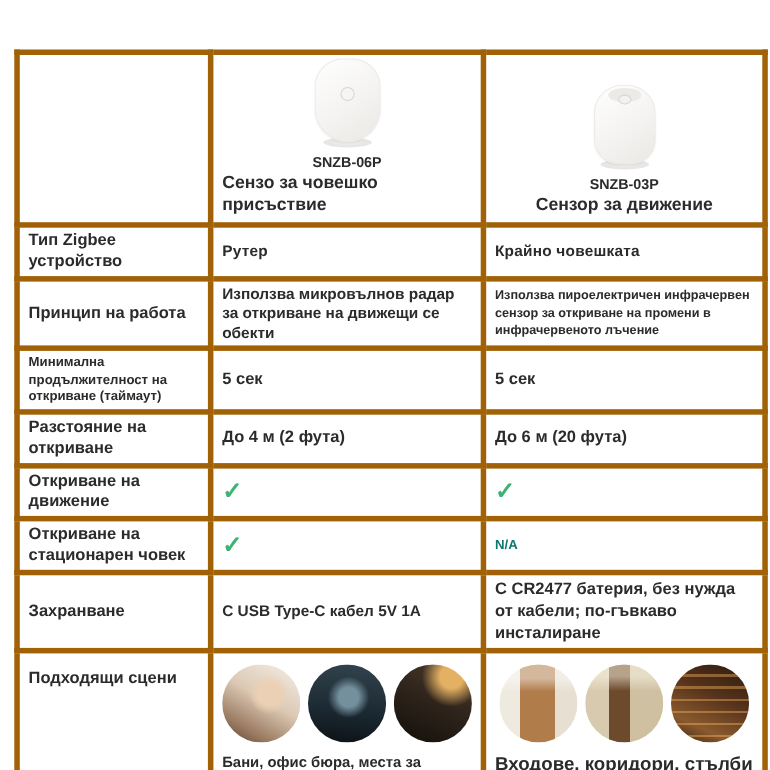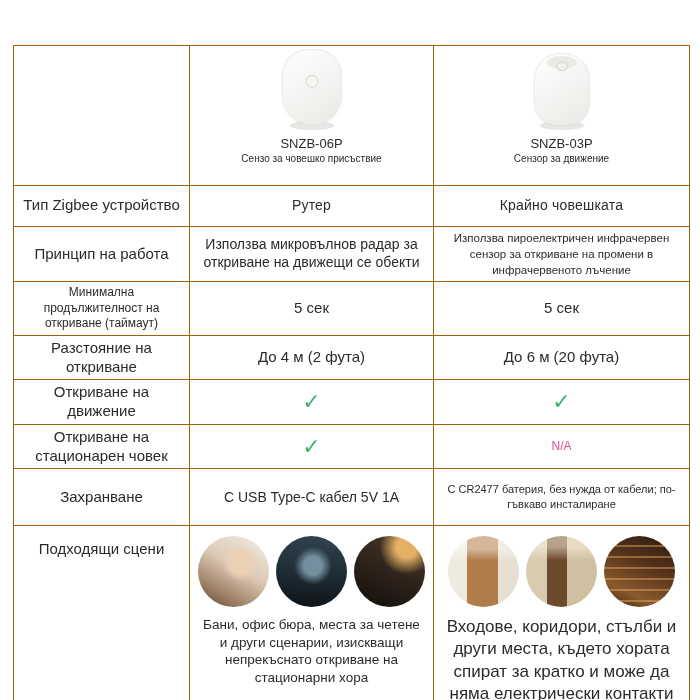--- a/index.html
+++ b/index.html
@@ -5,44 +5,44 @@
   html,body{margin:0;padding:0;}
   body{
     width:700px;height:700px;background:#ffffff;
     font-family:"Liberation Sans",sans-serif;color:#2b2b2b;
     -webkit-font-smoothing:antialiased;
   }
   .table-wrap{padding:45px 0 0 13px;}
   table{border-collapse:collapse;table-layout:fixed;}
   col.c1{width:176px;} col.c2{width:242px;} col.c3{width:256px;}
   td{
-    border:1px solid #a16207;text-align:center;vertical-align:middle;
-    font-weight:normal;padding:3px 8px;line-height:1.25;
+    border:5px solid #a16207;text-align:left;vertical-align:middle;
+    font-weight:bold;padding:3px 8px;line-height:1.25;
   }
   
   tr.r-header td{height:122px;}
   tr.r-type td{height:34px;}
   tr.r-principle td{height:38px;}
   tr.r-duration td{height:31px;}
   tr.r-distance td{height:36px;}
   tr.r-motion td{height:29px;}
   tr.r-stationary td{height:33px;}
   tr.r-power td{height:50px;}
   tr.r-scenes td{height:143px;vertical-align:top;padding-top:8px;}
   tr.r-extra td{height:82px;}
 
   .label{font-size:15px;}
   .label-sm{font-size:12px;line-height:1.3;}
   .val-big{font-size:14px;letter-spacing:.2px;}
   .val-mid{font-size:15px;}
   .txt-14{font-size:14px;}
-  .txt-12{font-size:11px;line-height:1.35;}
+  .txt-12{font-size:15px;line-height:1.35;}
   .txt-11{font-size:11.5px;line-height:1.4;}
   .check{color:#3cb372;font-size:22px;line-height:1;}
-  .na{color:#ec4899;font-size:12px;}
+  .na{color:#0f766e;font-size:12px;}
 
   
   .product{display:flex;flex-direction:column;align-items:center;justify-content:flex-end;height:100%;}
   .dev{position:relative;}
   .dev-06p{
     width:60px;height:76px;border-radius:26px 26px 30px 30px;
     background:linear-gradient(145deg,#ffffff 0%,#f4f3f1 55%,#e9e8e5 100%);
     box-shadow:inset 0 0 0 1px #ecebe8,0 1px 2px rgba(0,0,0,.07);
   }
   .dev-06p::after{
@@ -58,21 +58,21 @@
     content:"";position:absolute;top:3px;left:50%;transform:translateX(-50%);
     width:30px;height:13px;border-radius:50%;background:#eceae7;
   }
   .dev-03p::after{
     content:"";position:absolute;top:9px;left:50%;transform:translateX(-50%);
     width:10px;height:7px;border:1px solid #d9d7d3;border-radius:50%;background:#f2f1ef;
   }
   .dev-base{width:44px;height:9px;border-radius:50%;margin-top:-4px;
     background:radial-gradient(ellipse at center,#eeedeb 0%,#e2e1de 100%);}
   .p-model{font-size:13px;margin-top:6px;}
-  .p-caption{font-size:10px;margin-top:1px;margin-bottom:16px;}
+  .p-caption{font-size:16px;margin-top:1px;margin-bottom:2px;}
 
   
   .scene-row{display:flex;justify-content:center;gap:7px;margin:2px 0 9px 0;}
   .scene{width:71px;height:71px;border-radius:50%;flex:0 0 auto;}
   .sc-bathroom{background:
     radial-gradient(circle at 60% 38%,#ecd0b4 0 16%,rgba(0,0,0,0) 30%),
     linear-gradient(210deg,#f1ebe2 5%,#dcc9b5 45%,#9a7a60 78%,#51402f 100%);}
   .sc-office{background:
     radial-gradient(circle at 52% 42%,#74909e 0 16%,rgba(0,0,0,0) 34%),
     linear-gradient(185deg,#32444e 0%,#1d2b34 55%,#0c1217 100%);}

